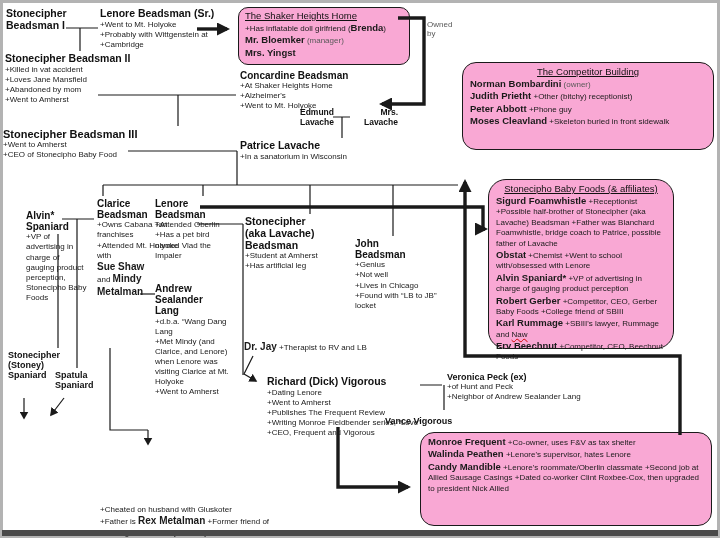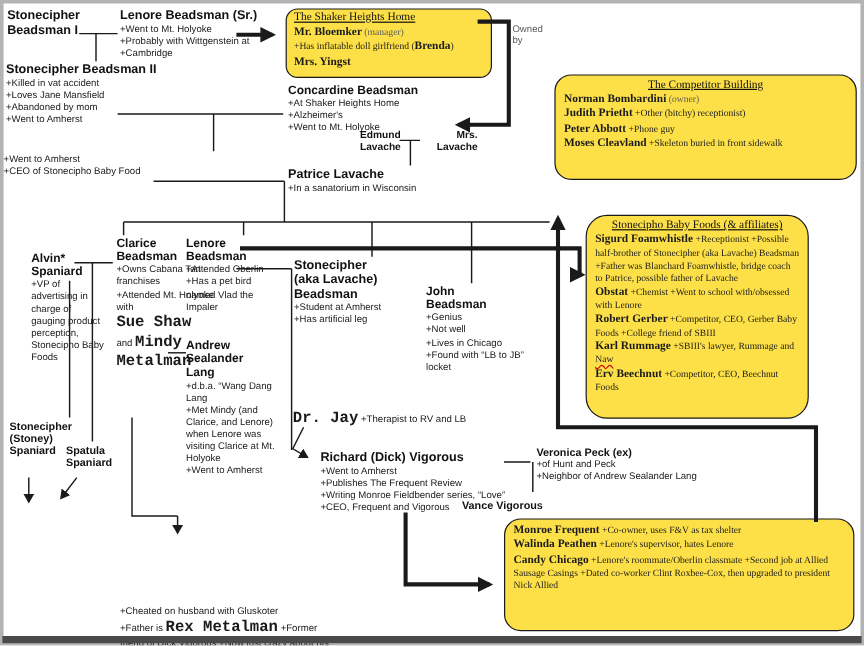--- a/index.html
+++ b/index.html
@@ -7,26 +7,26 @@
          font-family:"Liberation Sans",sans-serif;color:#1a1a1a;overflow:hidden;
          box-shadow:inset 0 0 0 3px #b3b3b3;}
   .bottom-bar{position:absolute;left:2px;right:2px;bottom:2px;height:6px;background:#4a4a4a;}
   .person{position:absolute;}
   .p-title{font-weight:bold;font-size:10px;line-height:1.12;white-space:pre-line;color:#111;}
   .p-title.t-lg{font-size:11px;}
   .p-title.t-md{font-size:10.5px;}
   .p-title.t-sm{font-size:9px;}
   .p-title.t-xs{font-size:8.5px;text-align:right;}
   .lines .ln{font-size:8px;line-height:1.26;}
-  .box{position:absolute;border:1.6px solid #1a1a1a;border-radius:14px;background:#fde047;padding:3px 7px;box-sizing:border-box;font-family:Liberation Serif, serif;}
+  .box{position:absolute;border:1.6px solid #1a1a1a;border-radius:14px;background:#f9a8d4;padding:3px 7px;box-sizing:border-box;}
   .box-title{font-size:9.5px;text-decoration:underline;margin-bottom:1px;color:#111;}
   .box-title.ctr{text-align:center;}
   .box .ln{font-size:8px;line-height:1.3;}
   .sg-b{font-weight:bold;font-size:9.5px;}
-  .sg-l{font-weight:bold;font-size:13px;font-family:Liberation Mono, monospace;}
+  .sg-l{font-weight:bold;font-size:10px;}
   .sg-g{color:#595959;}
   .sg-u{text-decoration:underline;}
   .sg-i{font-style:italic;}
   .sg-r{text-decoration:underline;text-decoration-style:wavy;text-decoration-color:#d00000;}
   .note{position:absolute;font-size:8px;color:#595959;line-height:1.15;white-space:pre-line;}
   svg.wires{position:absolute;left:0;top:0;pointer-events:none;}
 </style>
 </head>
 <body>
 
@@ -69,20 +69,21 @@
     <div class="p-title t-xs">Edmund
 Lavache</div>
   </div>
 
   <div class="person" style="left:352px;top:108px;width:46px;">
     <div class="p-title t-xs">Mrs.
 Lavache</div>
   </div>
 
   <div class="person" style="left:3px;top:128px;width:200px;">
+    <div class="p-title t-lg">Stonecipher Beadsman III</div>
     <div class="lines">
         <div class="ln">+Went to Amherst</div>
         <div class="ln">+CEO of Stonecipho Baby Food</div>
       </div>
   </div>
 
   <div class="person" style="left:240px;top:140px;width:150px;">
     <div class="p-title t-md">Patrice Lavache</div>
     <div class="lines">
         <div class="ln">+In a sanatorium in Wisconsin</div>
@@ -152,20 +153,21 @@
 
   <div class="person" style="left:244px;top:341px;width:175px;">
     <div class="lines">
         <div class="ln"><span class="sg-b sg-l">Dr. Jay</span><span class=""> +Therapist to RV and LB</span></div>
       </div>
   </div>
 
   <div class="person" style="left:267px;top:376px;width:158px;">
     <div class="p-title t-md">Richard (Dick) Vigorous</div>
     <div class="lines">
+        <div class="ln">+Dating Lenore</div>
         <div class="ln">+Went to Amherst</div>
         <div class="ln">+Publishes The Frequent Review</div>
         <div class="ln">+Writing Monroe Fieldbender series, “Love”</div>
         <div class="ln">+CEO, Frequent and Vigorous</div>
       </div>
   </div>
 
   <div class="person" style="left:385px;top:416px;width:95px;">
     <div class="p-title t-sm">Vance Vigorous</div>
   </div>
@@ -196,22 +198,22 @@
         <div class="ln"><span class="">+Father is </span><span class="sg-b sg-l">Rex Metalman</span><span class=""> +Former friend of Dick Vigorous +Now just crazy about his lawn</span></div>
       </div>
   </div>
 
   <div class="note" style="left:427px;top:20px;width:40px;">Owned
 by</div>
 
   <div class="box" style="left:238px;top:7px;width:172px;height:58px;border-radius:10px;padding:2px 6px;">
     <div class="box-title">The Shaker Heights Home</div>
     <div class="lines">
+        <div class="ln"><span class="">+Has inflatable doll girlfriend (</span><span class="sg-b">Brenda</span><span class="">)</span></div>
         <div class="ln"><span class="sg-b">Mr. Bloemker</span><span class="sg-g"> (manager)</span></div>
-        <div class="ln"><span class="">+Has inflatable doll girlfriend (</span><span class="sg-b">Brenda</span><span class="">)</span></div>
         <div class="ln"><span class="sg-b">Mrs. Yingst</span></div>
         <div class="ln"><span class=""></span></div>
       </div>
   </div>
 
   <div class="box" style="left:462px;top:62px;width:252px;height:88px;">
     <div class="box-title ctr">The Competitor Building</div>
     <div class="lines">
         <div class="ln"><span class="sg-b">Norman Bombardini</span><span class="sg-g"> (owner)</span></div>
         <div class="ln"><span class=""></span></div>
@@ -220,31 +222,32 @@
         <div class="ln"><span class="sg-b">Peter Abbott</span><span class=""> +Phone guy</span></div>
         <div class="ln"><span class="sg-b">Moses Cleavland</span><span class=""> +Skeleton buried in front sidewalk</span></div>
       </div>
   </div>
 
   <div class="box" style="left:488px;top:179px;width:186px;height:170px;border-radius:18px;">
     <div class="box-title ctr">Stonecipho Baby Foods (&amp; affiliates)</div>
     <div class="lines">
         <div class="ln"><span class="sg-b">Sigurd Foamwhistle</span><span class=""> +Receptionist +Possible half-brother of Stonecipher (aka Lavache) Beadsman +Father was Blanchard Foamwhistle, bridge coach to Patrice, possible father of Lavache</span></div>
         <div class="ln"><span class="sg-b">Obstat</span><span class=""> +Chemist +Went to school with/obsessed with Lenore</span></div>
+        <div class="ln"><span class="sg-b">Alvin Spaniard*</span><span class=""> +VP of advertising in charge of gauging product perception</span></div>
         <div class="ln"><span class="sg-b">Robert Gerber</span><span class=""> +Competitor, CEO, Gerber Baby Foods +College friend of SBIII</span></div>
         <div class="ln"><span class="sg-b">Karl Rummage</span><span class=""> +SBIII's lawyer, Rummage and </span><span class="sg-r">Naw</span></div>
         <div class="ln"><span class="sg-b">Erv Beechnut</span><span class=""> +Competitor, CEO, Beechnut Foods</span></div>
       </div>
   </div>
 
   <div class="box" style="left:420px;top:432px;width:292px;height:94px;">
     <div class="lines">
         <div class="ln"><span class="sg-b">Monroe Frequent</span><span class=""> +Co-owner, uses F&amp;V as tax shelter</span></div>
         <div class="ln"><span class="sg-b">Walinda Peathen</span><span class=""> +Lenore's supervisor, hates Lenore</span></div>
-        <div class="ln"><span class="sg-b">Candy Chicago</span><span class=""> +Lenore's roommate/Oberlin classmate +Second job at Allied Sausage Casings +Dated co-worker Clint Roxbee-Cox, then upgraded to president Nick Allied</span></div>
+        <div class="ln"><span class="sg-b">Candy Mandible</span><span class=""> +Lenore's roommate/Oberlin classmate +Second job at Allied Sausage Casings +Dated co-worker Clint Roxbee-Cox, then upgraded to president Nick Allied</span></div>
       </div>
   </div>
 
   <svg class="wires" width="720" height="538" viewBox="0 0 720 538">
     <defs>
       <marker id="ah_s" markerUnits="userSpaceOnUse" markerWidth="9" markerHeight="9" refX="6.5" refY="4.5" orient="auto">
         <path d="M0,0 L8,4.5 L0,9 Z" fill="#1a1a1a"></path>
       </marker>
       <marker id="ah_b" markerUnits="userSpaceOnUse" markerWidth="14" markerHeight="13" refX="10" refY="6.5" orient="auto">
         <path d="M0,0 L13,6.5 L0,13 Z" fill="#1a1a1a"></path>

